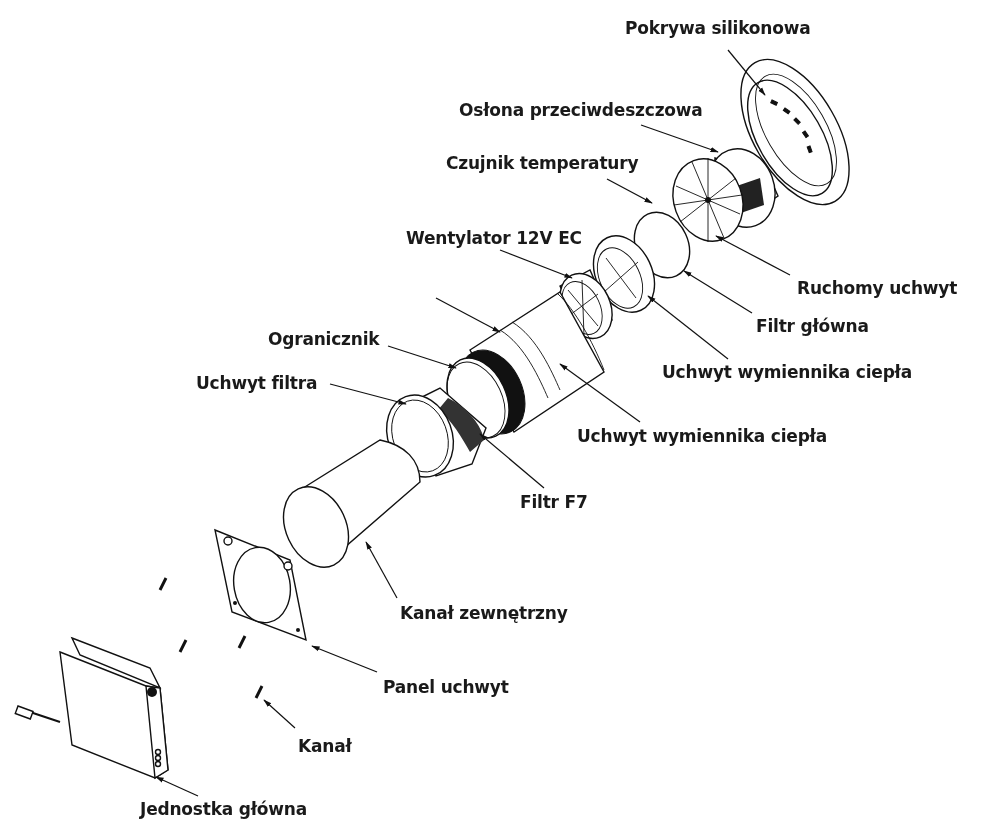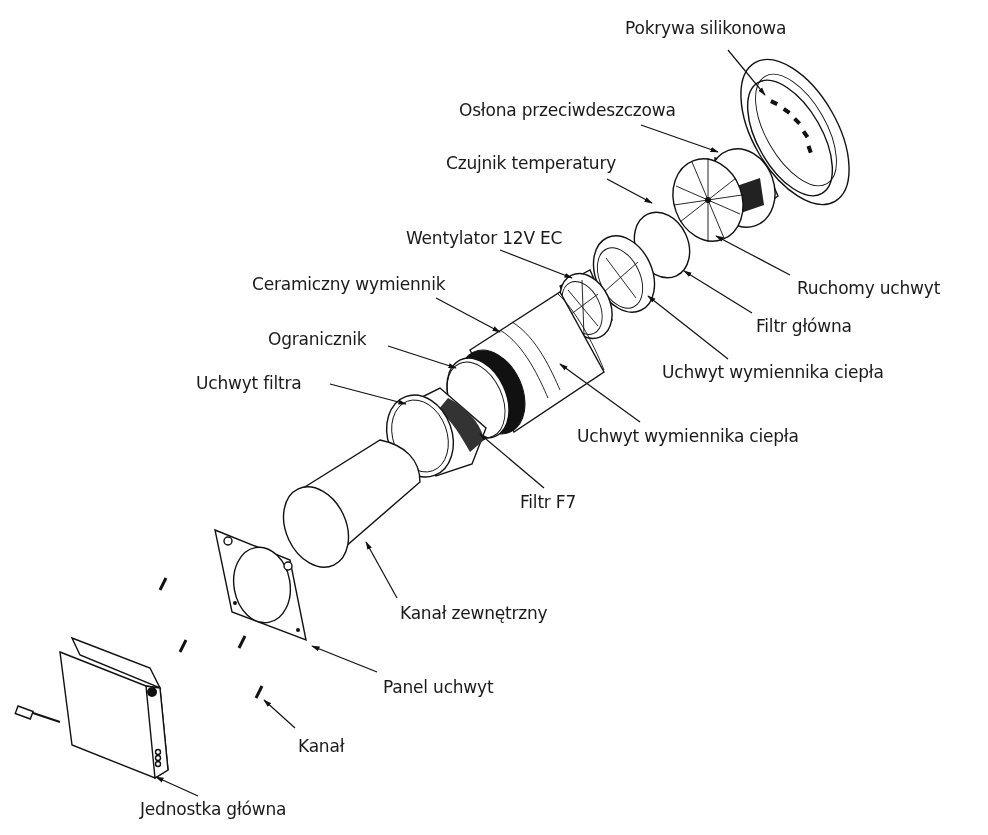--- a/index.html
+++ b/index.html
@@ -1,16 +1,16 @@
 <!DOCTYPE html>
 <html><head>
 <meta charset="utf-8">
 <style>
   html, body { margin: 0; padding: 0; background: #ffffff; }
-  #stage { position: relative; width: 988px; height: 835px; overflow: hidden; background: #ffffff; }
+  #stage { position: relative; width: 988px; height: 835px; overflow: hidden; background: #ffffff; font-weight: bold; }
   svg#art { position: absolute; left: 0; top: 0; width: 988px; height: 835px; }
   .lbl { position: absolute; font-family: "DejaVu Sans", sans-serif; font-size: 17px; color: #1a1a1a; white-space: nowrap; letter-spacing: -0.2px; }
   .ln { stroke: #111; stroke-width: 1.2; fill: none; }
   .part { stroke: #111; stroke-width: 1.4; fill: #fff; }
   .thin { stroke: #111; stroke-width: 0.9; fill: none; }
   .dark { fill: #111; stroke: #111; }
 </style>
 </head>
 <body>
 
@@ -144,21 +144,20 @@
     <line class="ln" x1="377" y1="672" x2="312" y2="646" marker-end="url(#ah)"></line>
     <line class="ln" x1="295" y1="728" x2="264" y2="700" marker-end="url(#ah)"></line>
     <line class="ln" x1="198" y1="796" x2="156" y2="777" marker-end="url(#ah)"></line>
   </g>
 </svg>
 
 <div class="lbl" style="left:625px; top:18px;">Pokrywa silikonowa</div>
 <div class="lbl" style="left:446px; top:153px;">Czujnik temperatury</div>
 <div class="lbl" style="left:459px; top:100px;">Osłona przeciwdeszczowa</div>
 <div class="lbl" style="left:406px; top:228px;">Wentylator 12V EC</div>
-<div class="lbl" style="left:252px; top:274px;">Ceramiczny wymiennik</div>
 <div class="lbl" style="left:268px; top:329px;">Ogranicznik</div>
 <div class="lbl" style="left:196px; top:373px;">Uchwyt filtra</div>
 <div class="lbl" style="left:797px; top:278px;">Ruchomy uchwyt</div>
 <div class="lbl" style="left:756px; top:316px;">Filtr główna</div>
 <div class="lbl" style="left:662px; top:362px;">Uchwyt wymiennika ciepła</div>
 <div class="lbl" style="left:577px; top:426px;">Uchwyt wymiennika ciepła</div>
 <div class="lbl" style="left:520px; top:492px;">Filtr F7</div>
 <div class="lbl" style="left:400px; top:603px;">Kanał zewnętrzny</div>
 <div class="lbl" style="left:383px; top:677px;">Panel uchwyt</div>
 <div class="lbl" style="left:298px; top:736px;">Kanał</div>

